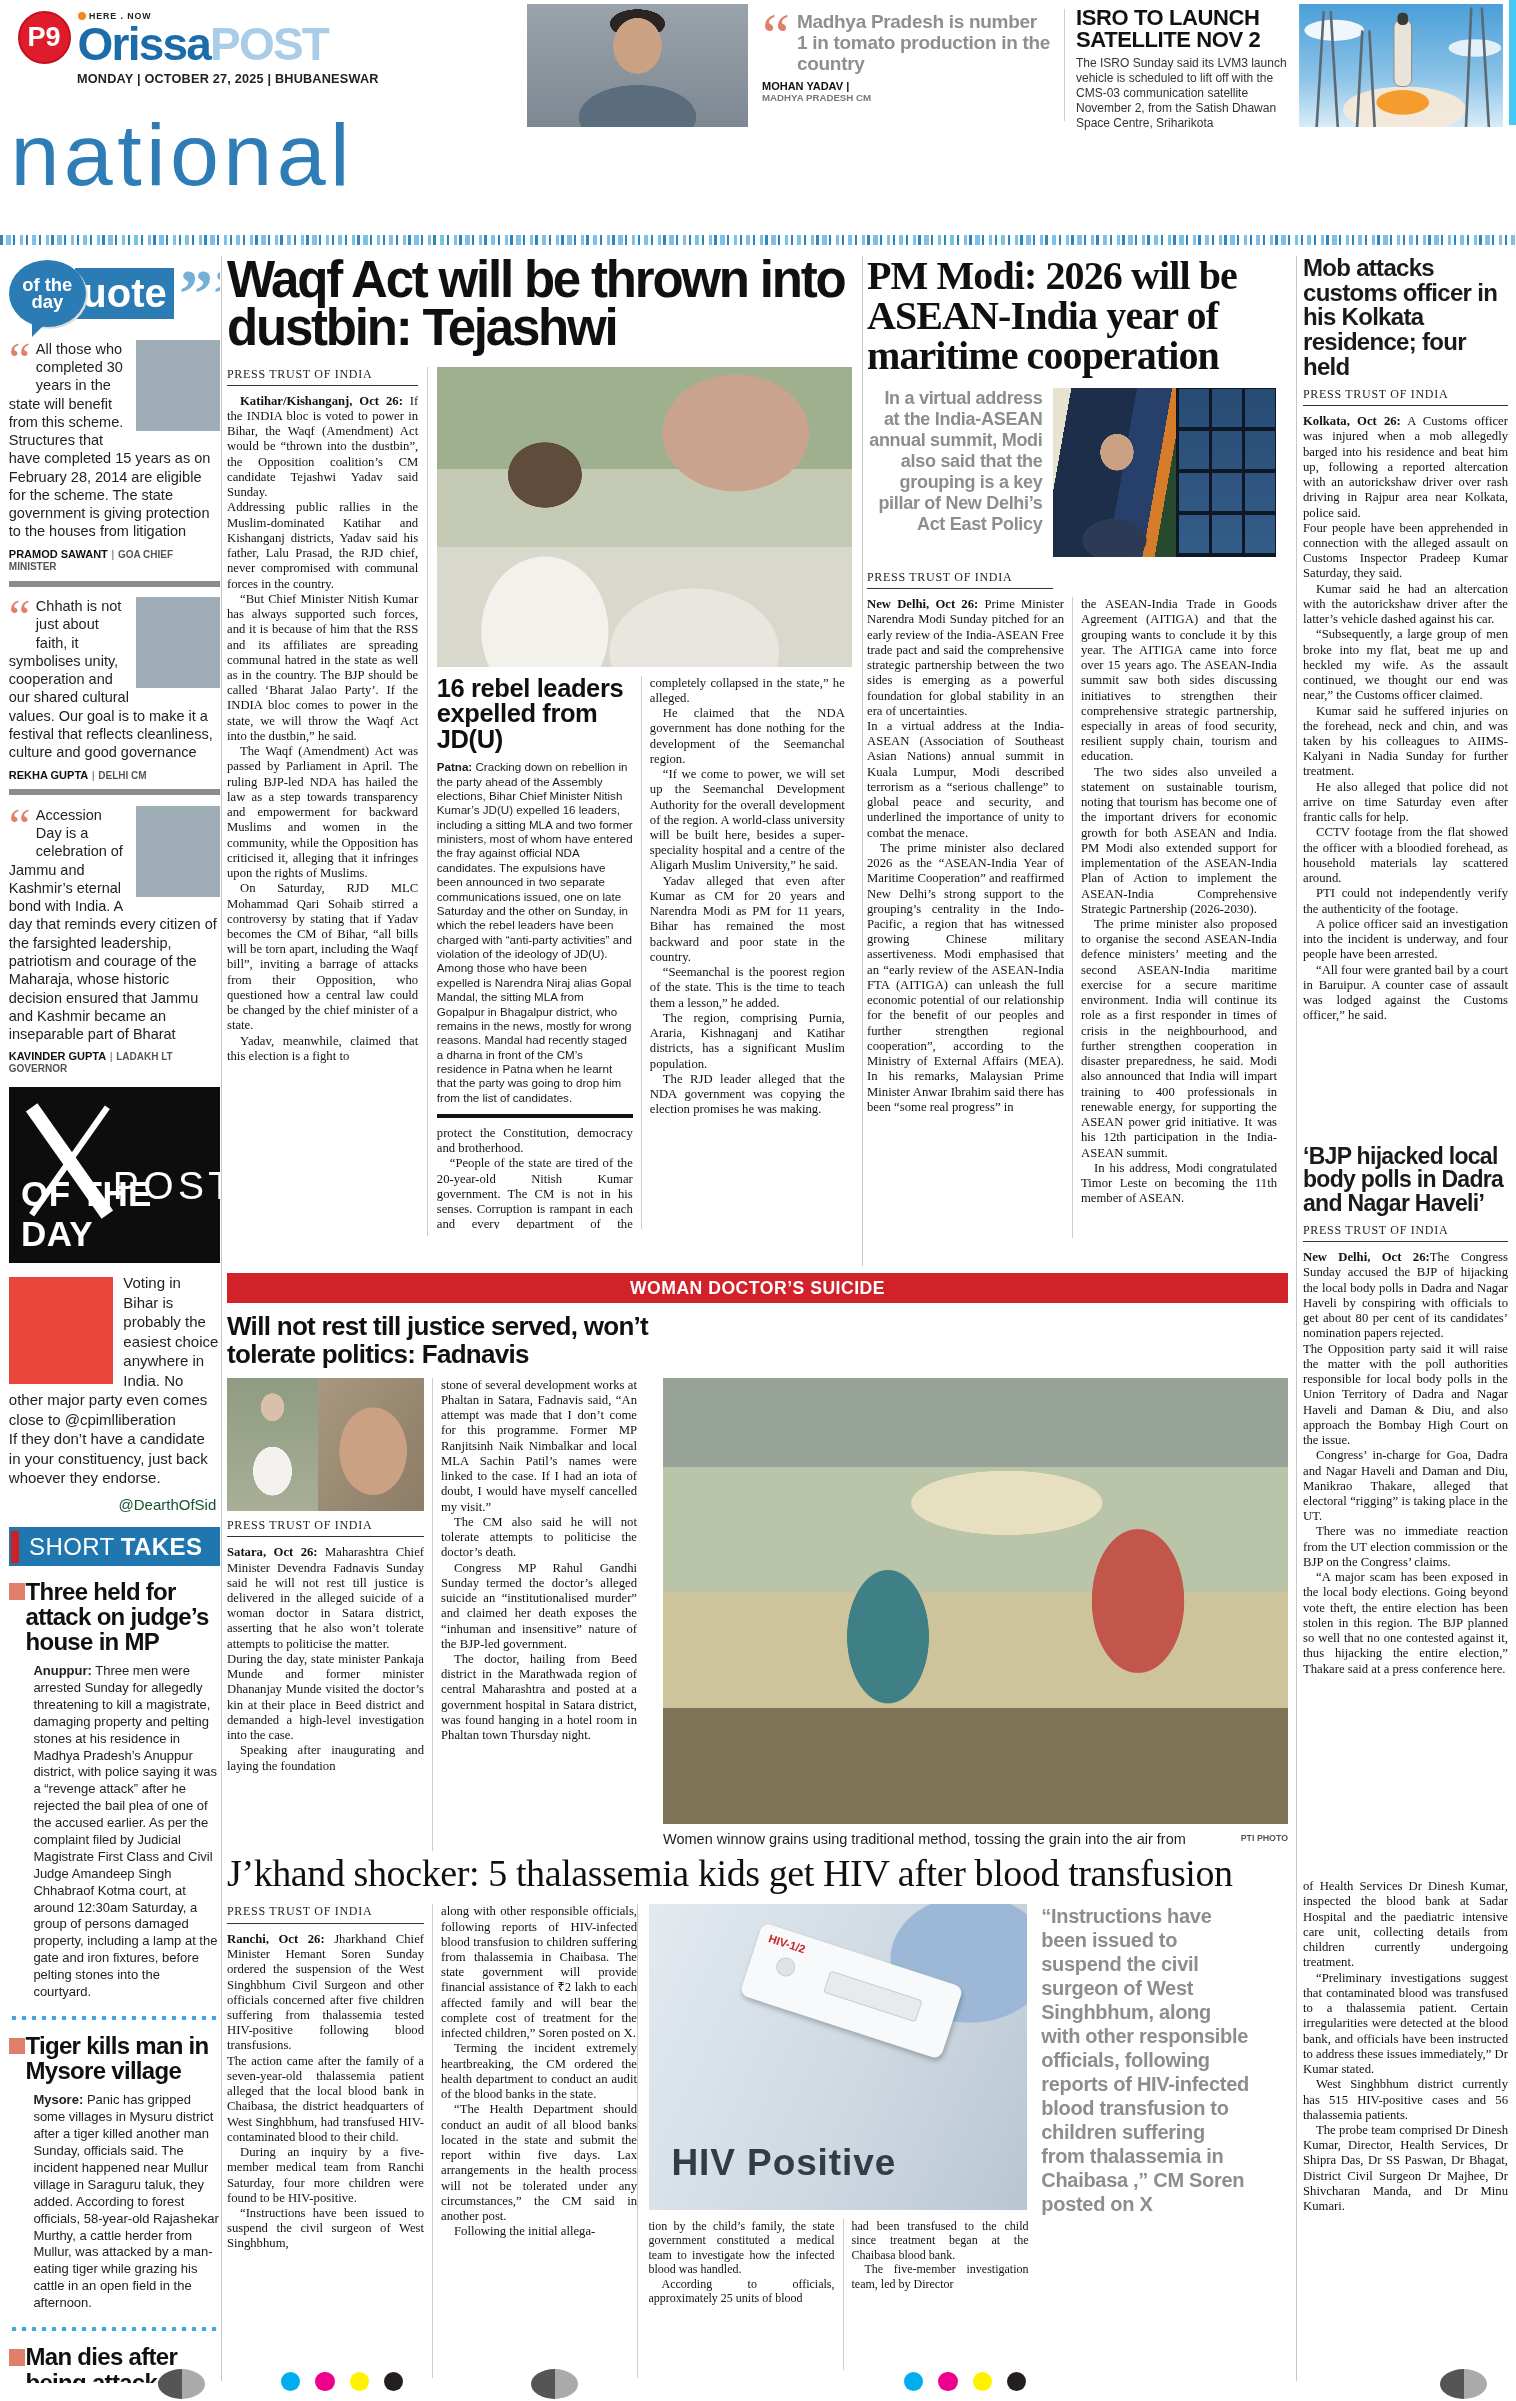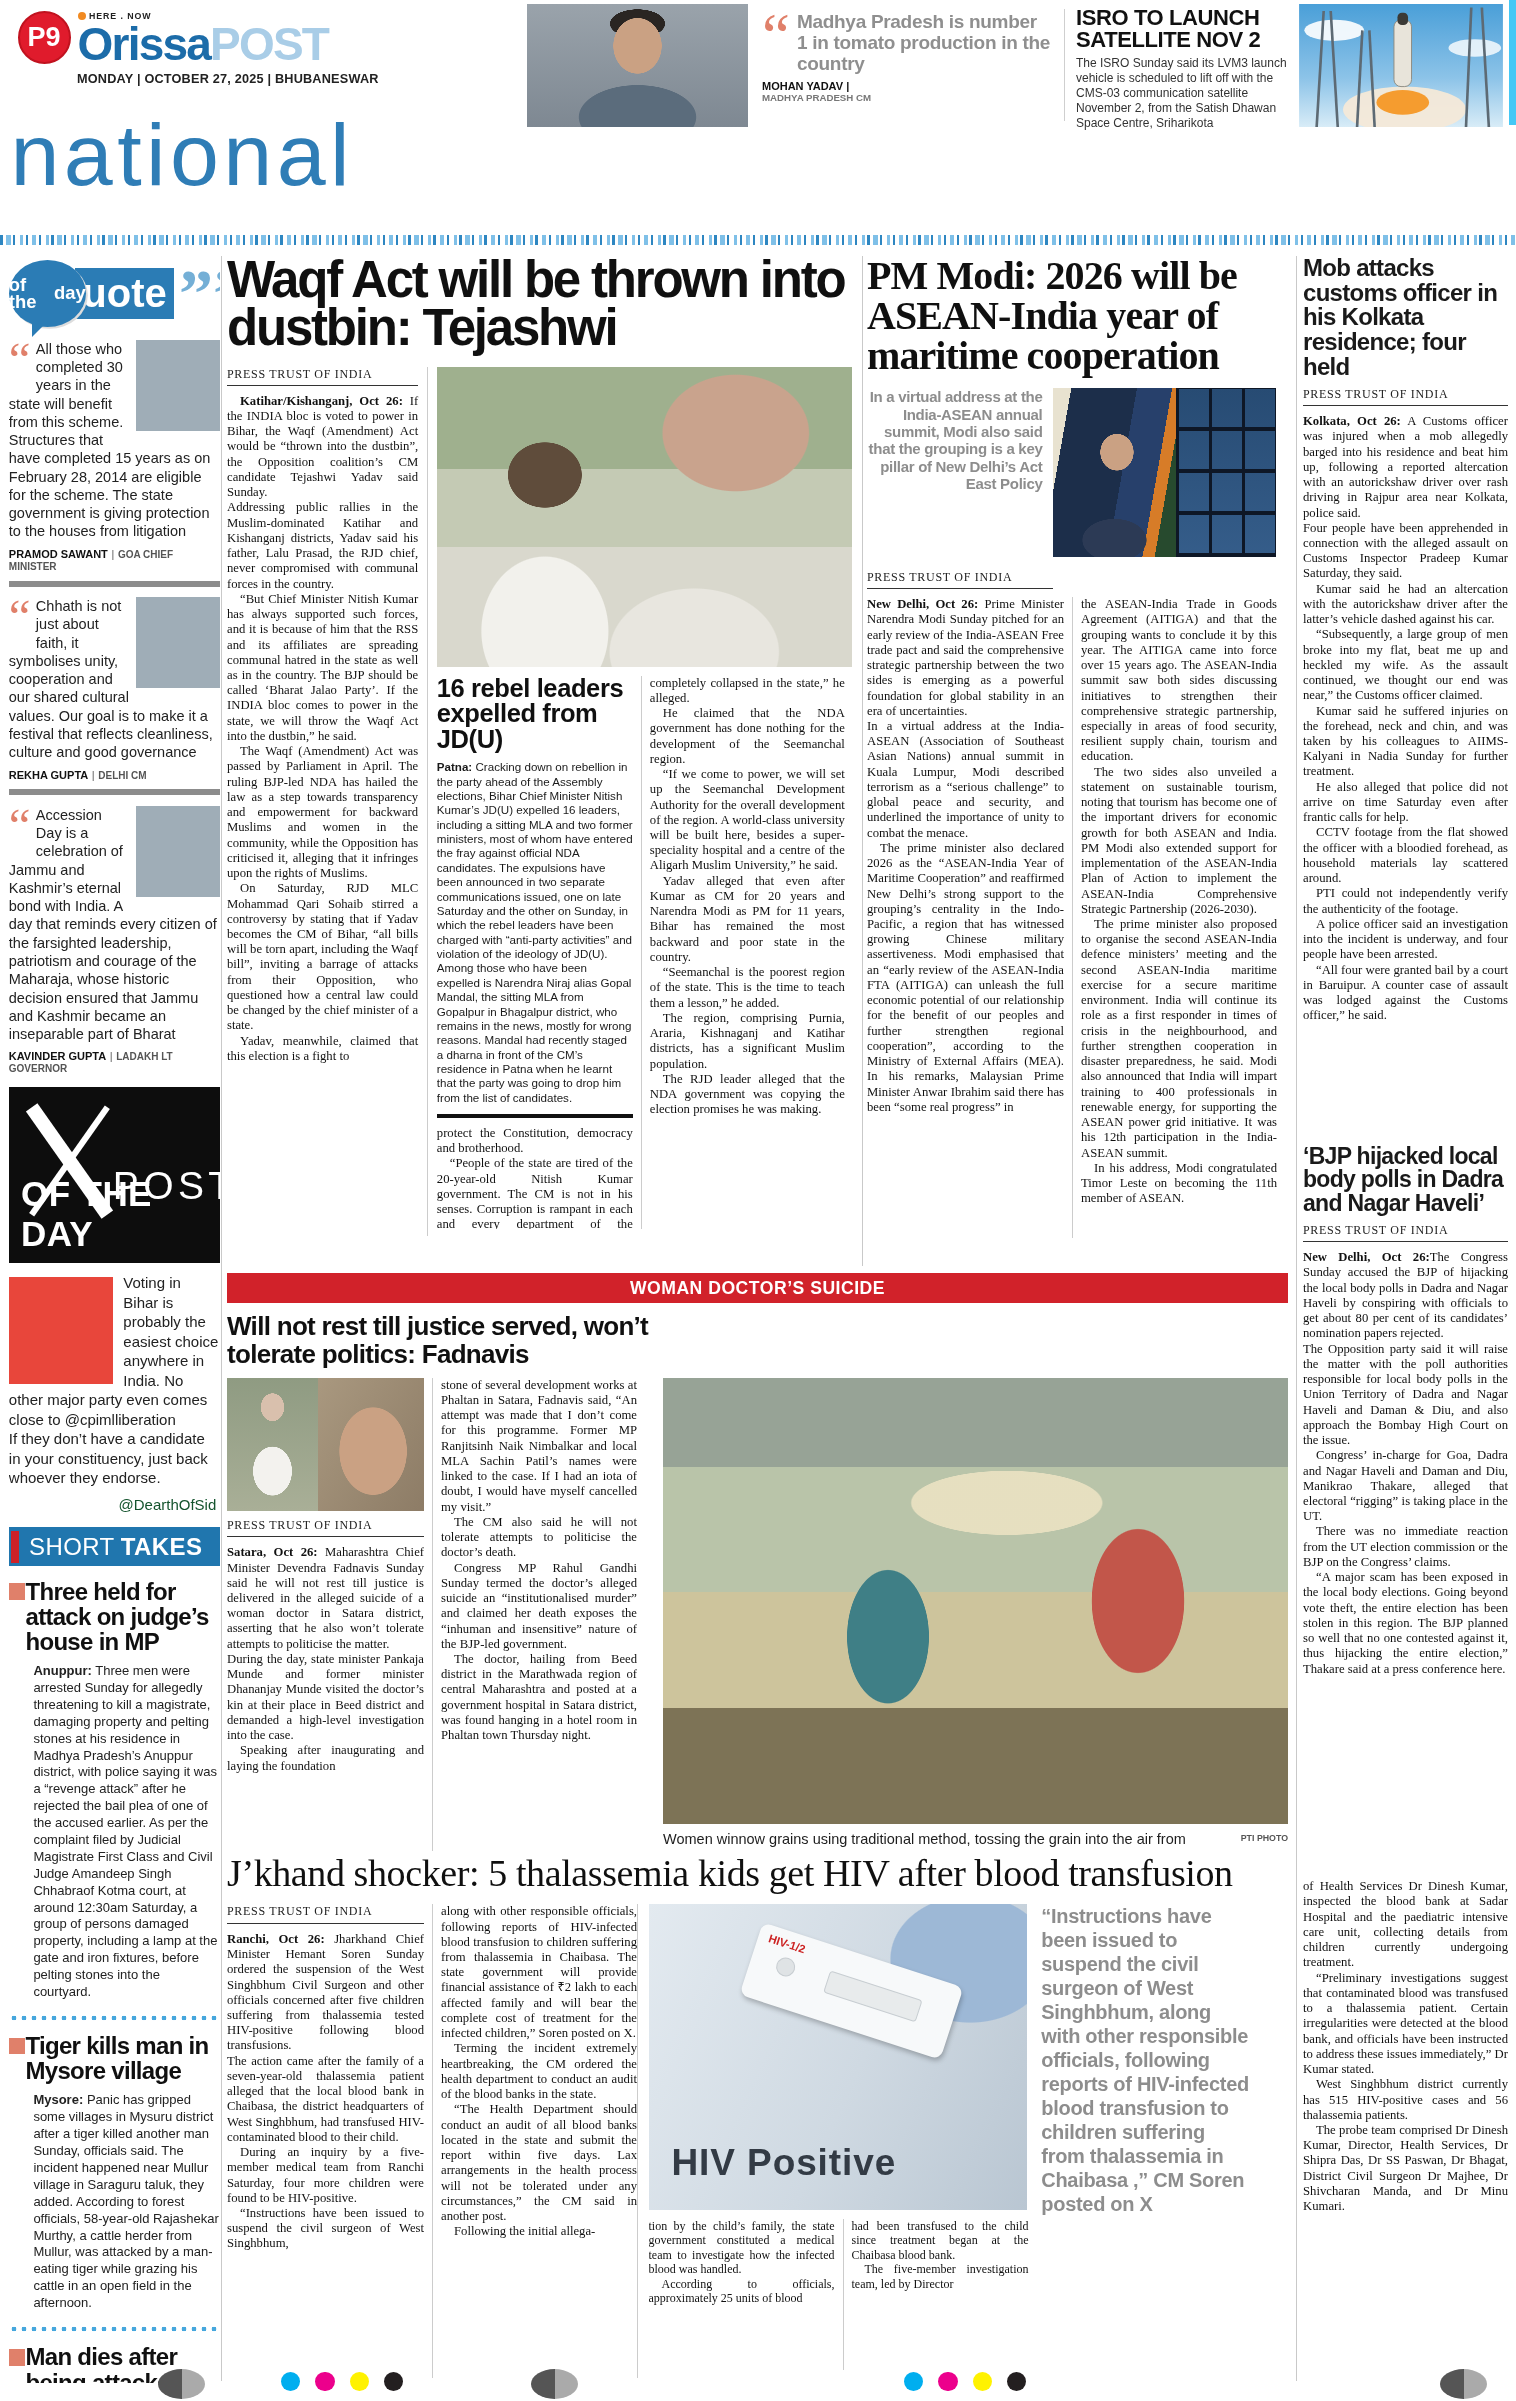--- a/index.html
+++ b/index.html
@@ -43,21 +43,21 @@
   .serif p{text-indent:13px;}
   .serif p:first-child{text-indent:0;}
   .lede b{font-weight:bold;}
   .byline{font-family:"Liberation Serif",serif;font-size:12px;letter-spacing:0.7px;color:#222;border-bottom:1.8px solid #333;padding-bottom:3.5px;margin-bottom:8px;}
   .hl-sans{font-weight:bold;letter-spacing:-0.9px;color:#101010;}
   .hl-serif{font-family:"Liberation Serif",serif;color:#101010;}
 
   
   #rail{position:absolute;left:8.8px;top:255px;width:211px;height:2128px;overflow:hidden;}
   #qod-logo{display:flex;align-items:center;height:76px;margin-bottom:8.8px;}
-  #qod-bubble{width:77px;height:67px;background:#2b7cb5;border-radius:50%;color:#fff;display:flex;flex-direction:row;align-items:center;justify-content:center;font-weight:bold;font-size:18.4px;line-height:0.95;position:relative;flex:none;box-shadow:1.8px 1.8px 0 #ddd;}
+  #qod-bubble{width:77px;height:67px;background:#2b7cb5;border-radius:50%;color:#fff;display:flex;flex-direction:column;align-items:center;justify-content:center;font-weight:bold;font-size:18.4px;line-height:0.95;position:relative;flex:none;box-shadow:1.8px 1.8px 0 #ddd;}
   #qod-bubble:after{content:"";position:absolute;left:23px;bottom:-10.5px;border:8.8px solid rgba(0,0,0,0);border-top-color:#2b7cb5;border-left-color:#2b7cb5;}
   #qod-box{background:#2b7cb5;color:#fff;font-weight:bold;font-size:40px;line-height:51px;height:51px;padding:0 7px;margin-left:-10.5px;}
   #qod-marks{color:#74afd6;font-family:"Liberation Serif",serif;font-size:68px;line-height:0.45;margin-left:5.3px;font-weight:bold;}
   .q{margin:7px 0 8.8px;overflow:hidden;}
   .q .qmark{float:left;font-family:"Liberation Serif",serif;font-size:49px;line-height:0.75;color:#e0806a;margin:1.8px 5.3px 0 0;}
   .q .pt{float:right;width:84px;height:91px;margin:0 0 3.5px 5.3px;}
   .q .qtext{font-size:14.5px;line-height:1.26;color:#222;}
   .q .attrib{margin-top:7px;font-size:11px;font-weight:bold;color:#111;}
   .q .attrib .sep{color:#999;margin:0 3.5px;}
   .q .attrib .role{color:#555;font-size:10px;}
@@ -91,21 +91,21 @@
   #wc2{width:204px;flex:none;padding-right:8px;overflow:hidden;}
   #wc3{width:204px;flex:none;border-left:0.9px solid #ccc;padding-left:8px;overflow:hidden;}
   .rebel{border-bottom:4.4px solid #111;padding-bottom:8.8px;margin-bottom:8px;}
   .rebel h3{font-size:25.5px;line-height:1.0;letter-spacing:-0.4px;margin:0 0 8px;font-weight:bold;color:#101010;}
   .rebel .rbody{font-size:11.6px;line-height:1.24;color:#1a1a1a;text-align:left;}
 
   
   #modi{position:absolute;left:867px;top:256px;width:420px;height:1013px;overflow:hidden;}
   #modi .hl{font-size:40px;line-height:1.0;letter-spacing:-0.9px;font-weight:bold;}
   #modi-mid{display:flex;margin-top:12.3px;}
-  #standfirst{width:186px;flex:none;text-align:right;font-weight:bold;color:#8d8d8d;font-size:15px;line-height:1.16;padding-right:10.5px;letter-spacing:-0.3px;}
+  #standfirst{width:186px;flex:none;text-align:right;font-weight:bold;color:#8d8d8d;font-size:18px;line-height:1.16;padding-right:10.5px;letter-spacing:-0.3px;}
   #photo-modi{width:223px;height:169px;display:flex;}
   #photo-modi .left{width:55%;background:radial-gradient(30px 33px at 52% 38%,#caa183 0 55%,rgba(0,0,0,0) 56%),radial-gradient(53px 35px at 50% 90%,#2c3a55 0 60%,rgba(0,0,0,0) 61%),linear-gradient(100deg,#e8e2d0 0 12%,#1c2e4a 12% 55%,#27406b 55% 78%,#d77c28 78% 86%,#274a2e 86% 100%);}
   #photo-modi .right{width:45%;background:repeating-linear-gradient(0deg,#0e1726 0 3.5px,rgba(0,0,0,0) 3.5px 42px),repeating-linear-gradient(90deg,#0e1726 0 2.6px,rgba(0,0,0,0) 2.6px 33px),linear-gradient(#274b73,#355d8a);}
   #modi-byline-wrap{width:186px;margin-top:12.3px;}
   #modi-cols{display:flex;margin-top:7px;height:641px;}
   #mc1{width:205px;flex:none;padding-right:8px;overflow:hidden;}
   #mc2{width:205px;flex:none;border-left:0.9px solid #ccc;padding-left:8px;overflow:hidden;}
 
   
   #rrail{position:absolute;left:1303px;top:256px;width:205px;height:2132px;overflow:hidden;}

